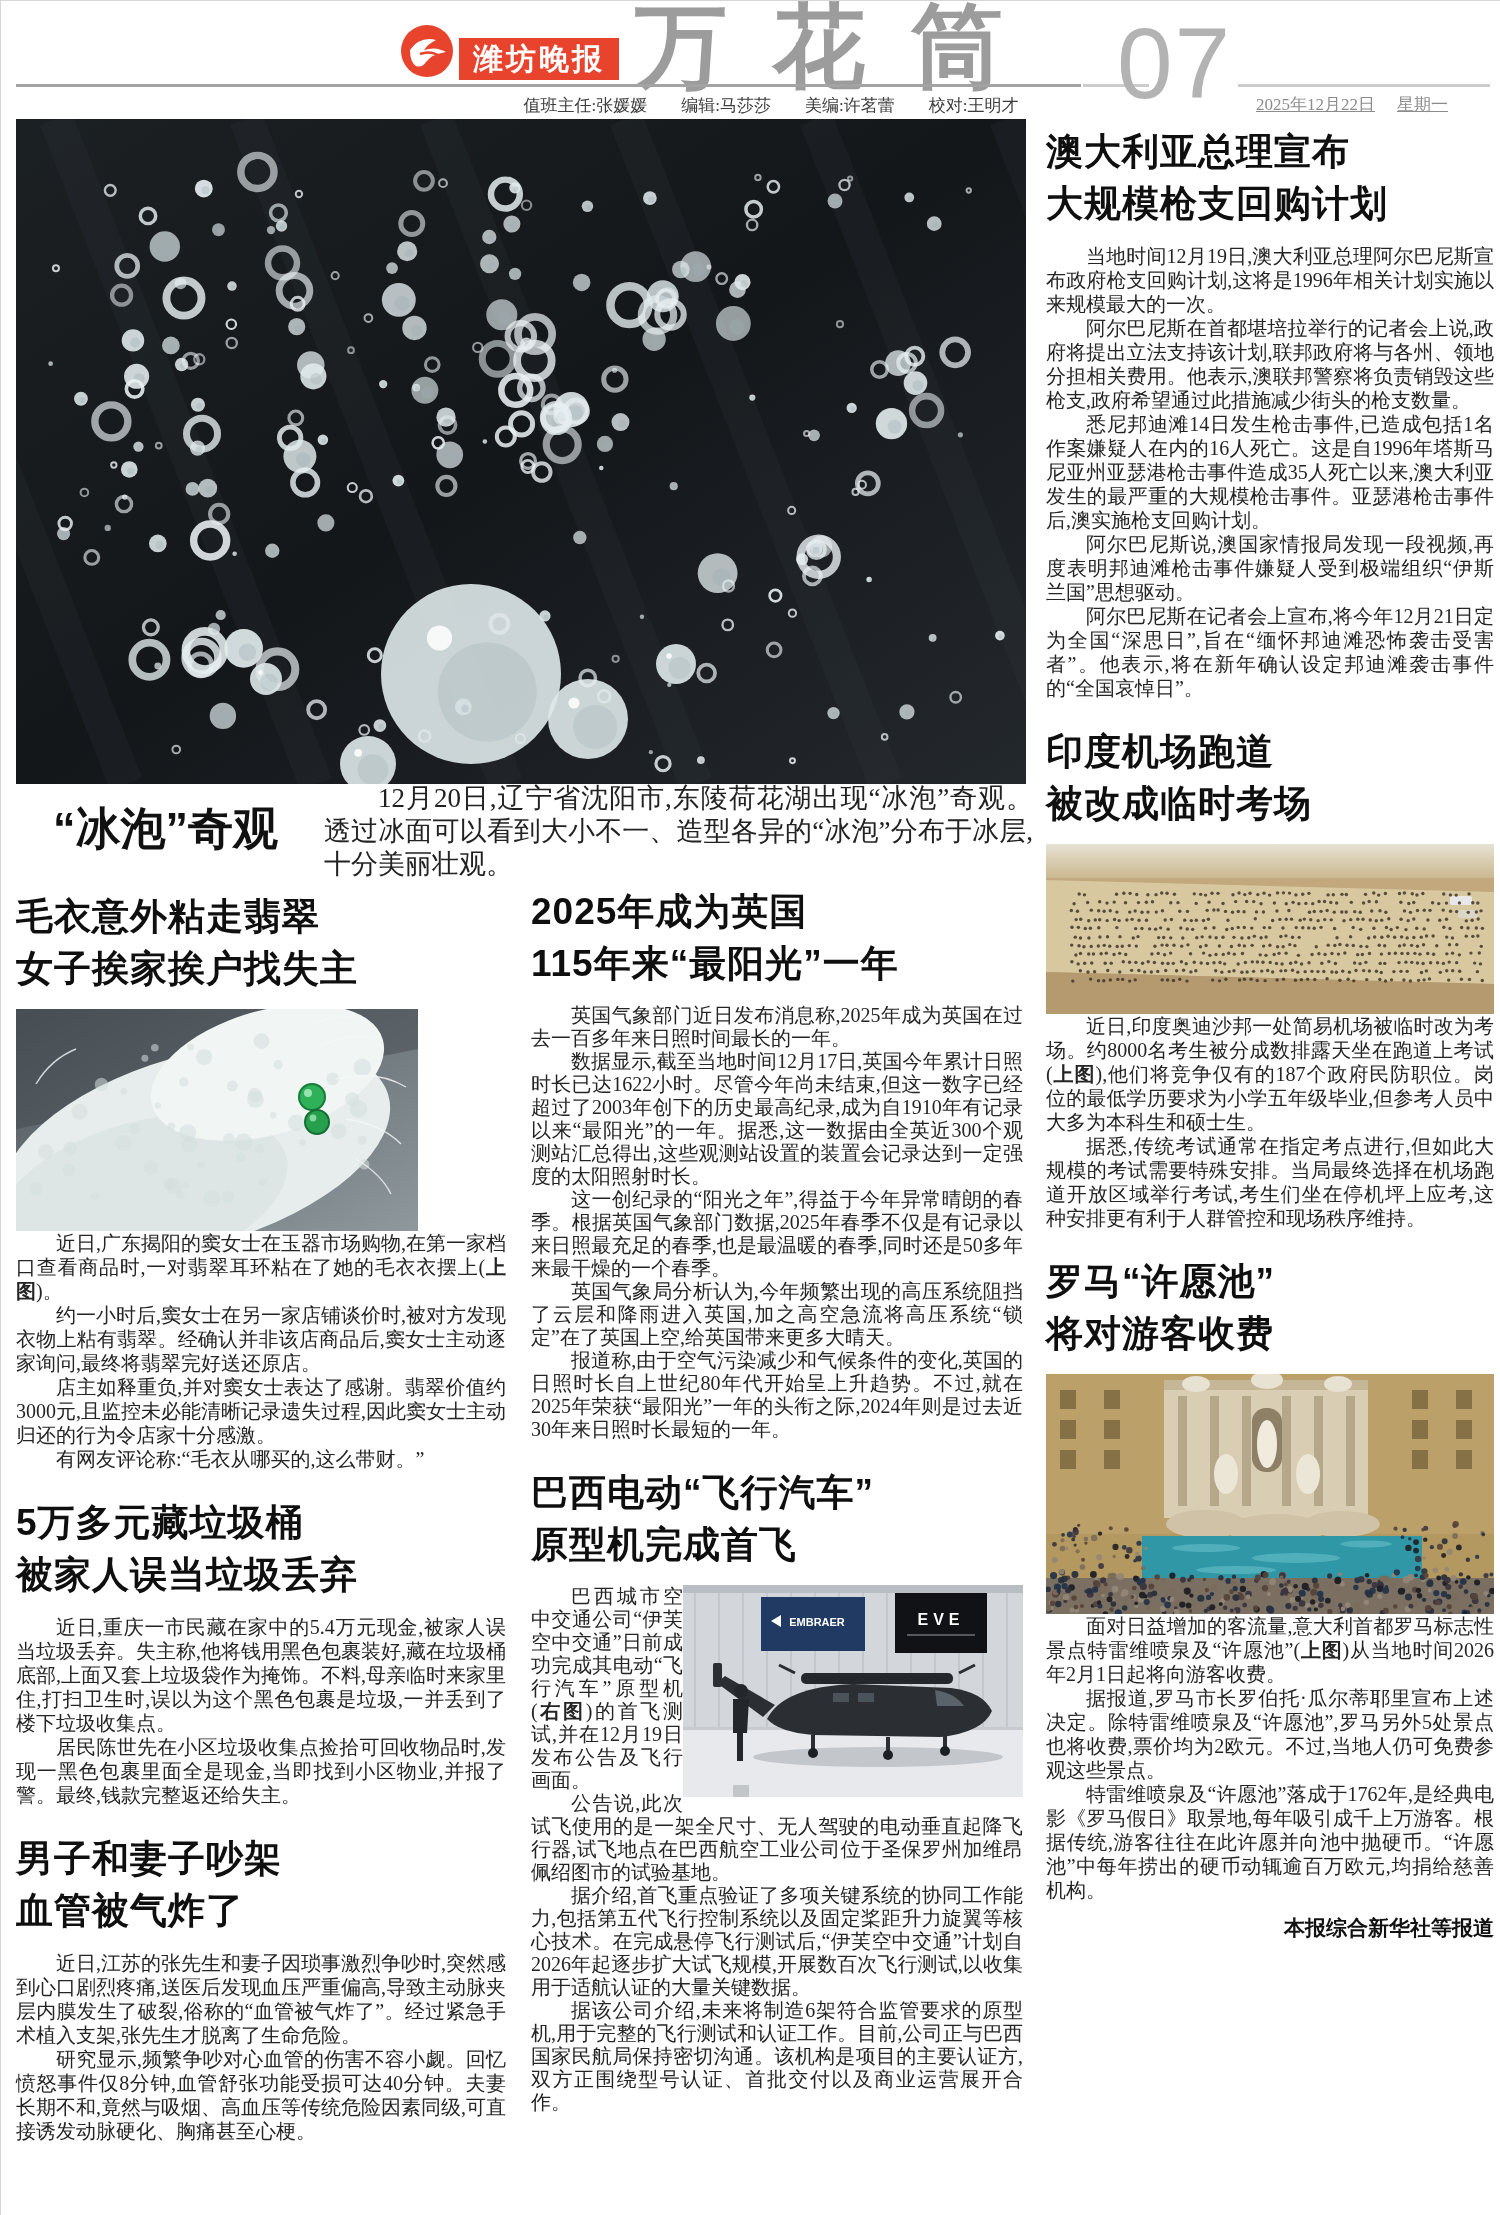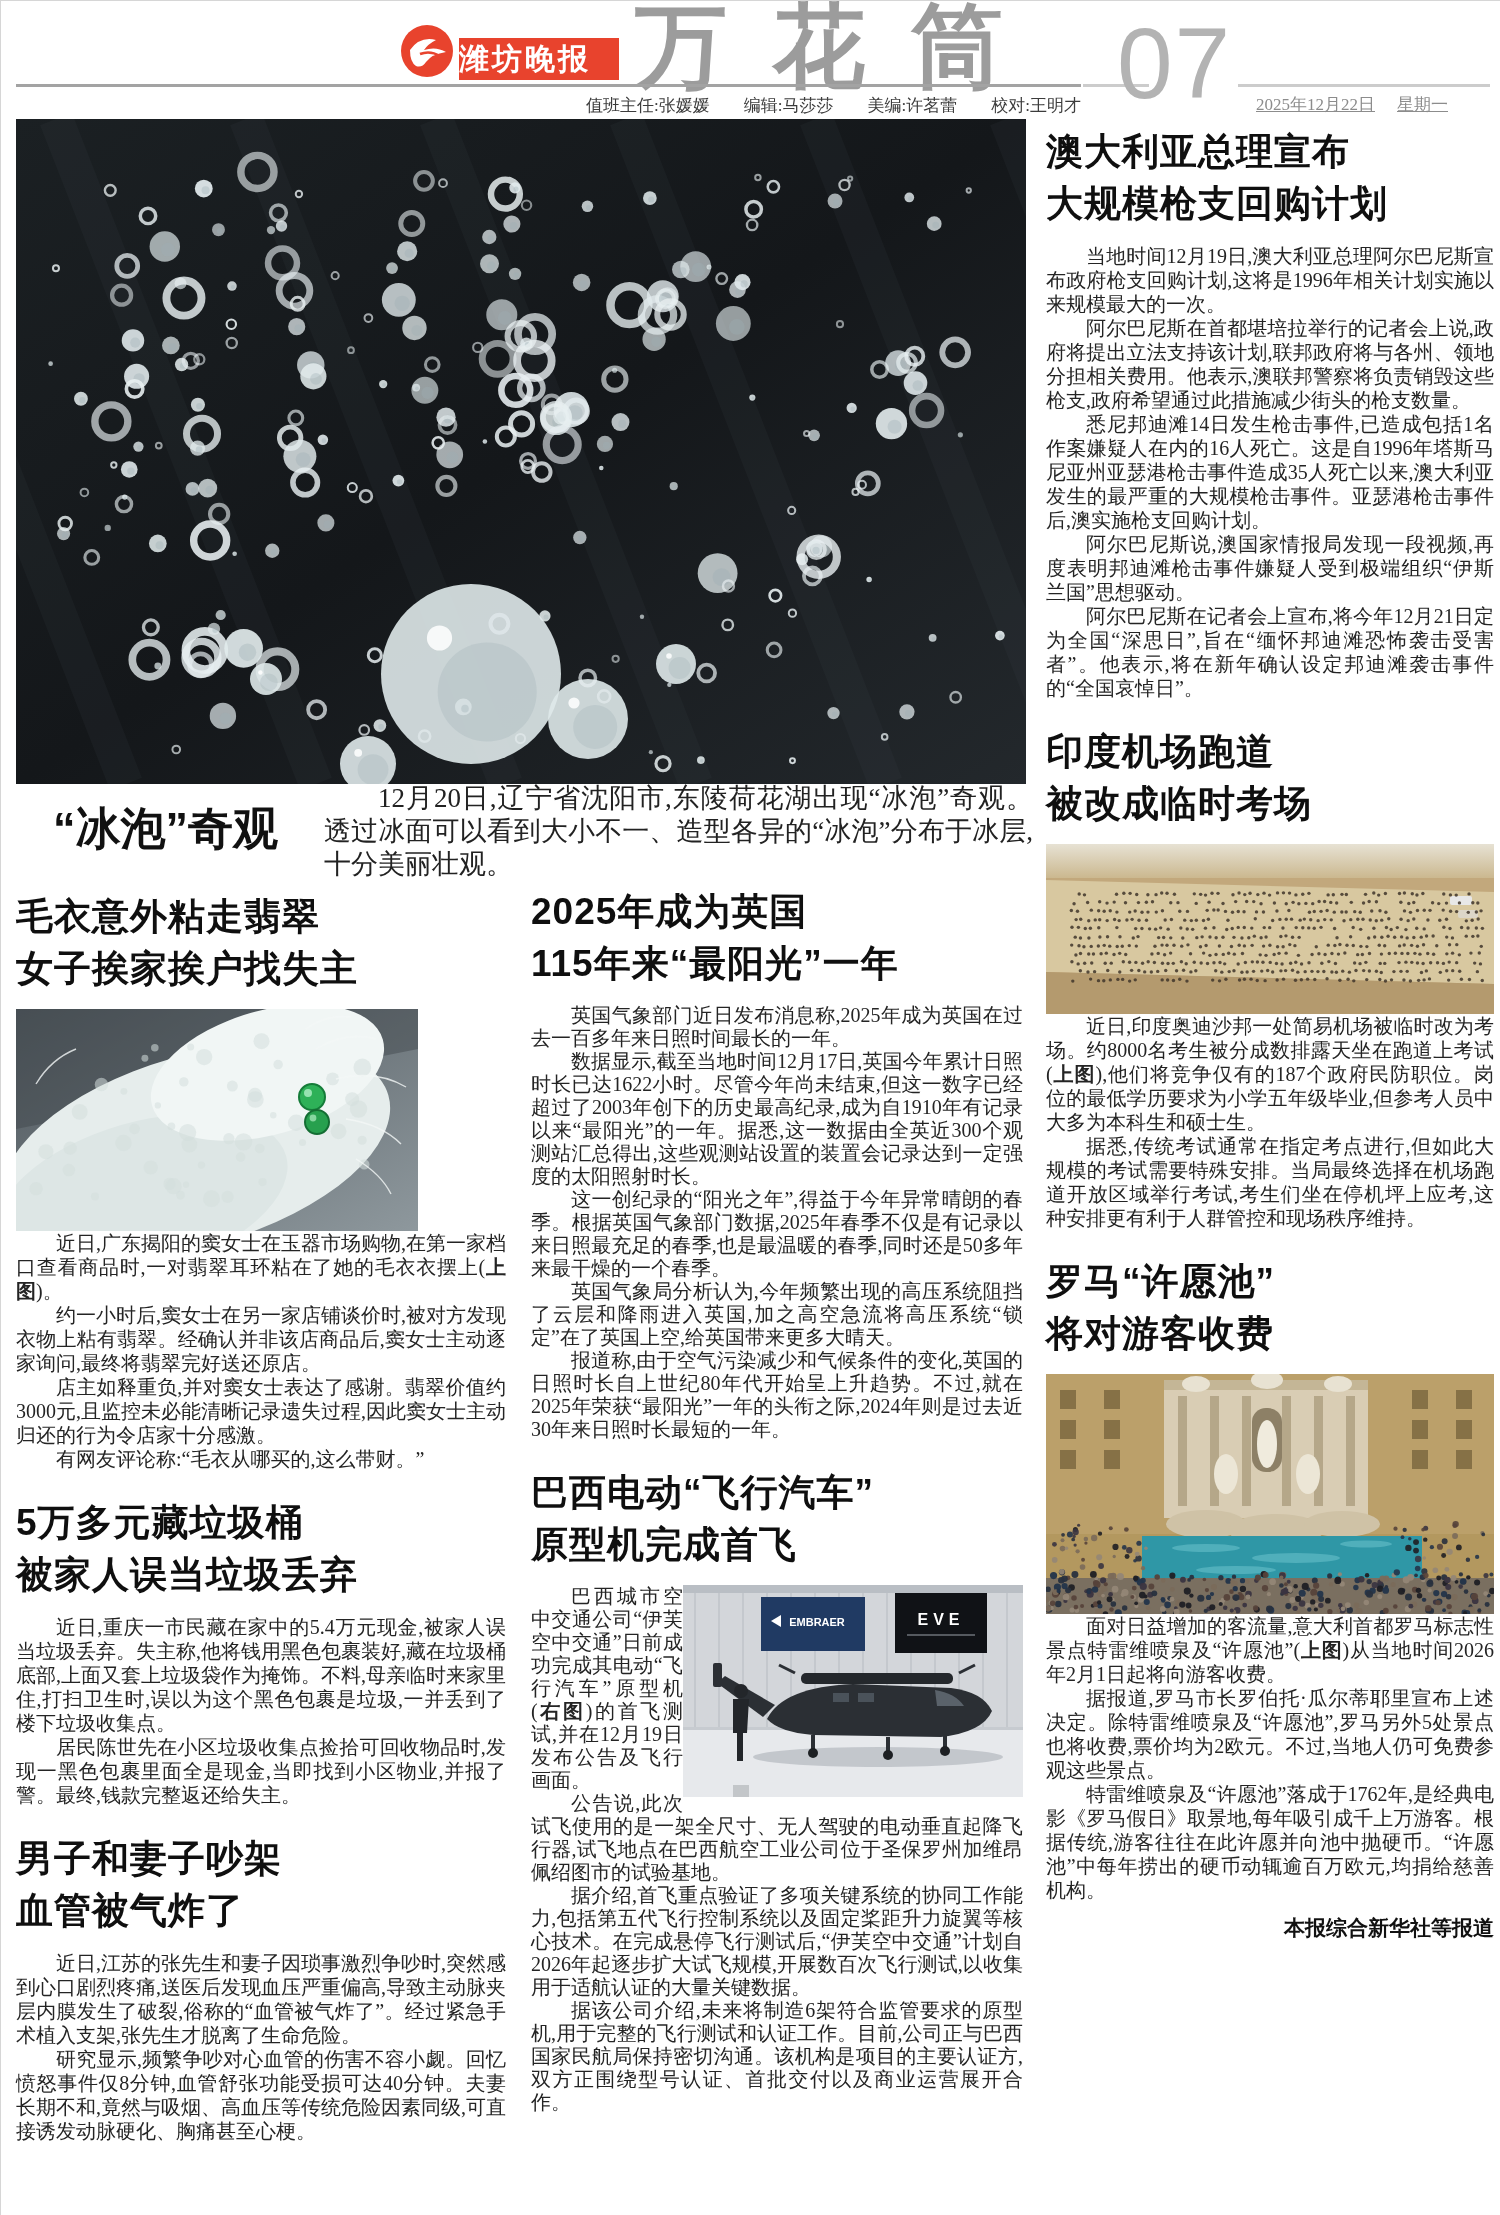--- a/index.html
+++ b/index.html
@@ -2,31 +2,31 @@
 <html><head>
 <meta charset="utf-8">
 <style>
   html,body{margin:0;padding:0;background:#ececec;}
   .page{position:relative;width:1500px;height:2215px;background:#ffffff;border:1px solid #d6d6d6;
         overflow:hidden;font-family:"Liberation Serif","DejaVu Serif",serif;color:#1f1f1f;}
   
   .logo-circle{position:absolute;left:399px;top:23px;width:54px;height:54px;}
   .logo-box{position:absolute;left:458px;top:37px;width:160px;height:42px;background:#e8432d;
             color:#fff;font-family:"Liberation Serif","DejaVu Serif",serif;font-weight:bold;
-            font-size:30px;line-height:42px;letter-spacing:3px;}
+            font-size:30px;line-height:42px;text-align:center;letter-spacing:3px;}
   .section-title{position:absolute;left:634px;top:-4px;font-family:"Liberation Serif","DejaVu Serif",serif;
             font-weight:bold;font-size:92px;line-height:100px;color:#9c9c9c;letter-spacing:46px;white-space:nowrap;}
   .mast-rule{position:absolute;left:15px;top:83px;width:1065px;height:3px;background:#a3a3a3;}
   .mast-rule2{position:absolute;left:1082px;top:83px;width:66px;height:3px;background:#cccccc;}
   .mast-rule3{position:absolute;left:1237px;top:83px;width:252px;height:3px;background:#cccccc;}
   .page-num{position:absolute;left:1116px;top:12px;font-family:"Liberation Sans","DejaVu Sans",sans-serif;
             font-weight:500;font-size:100px;line-height:100px;color:#b3b3b3;letter-spacing:2px;}
   .mast-date{position:absolute;left:1255px;top:92px;width:240px;font-family:"Liberation Serif","DejaVu Serif",serif;
             font-size:17px;color:#8c8c8c;display:flex;gap:22px;white-space:nowrap;text-decoration:underline;}
-  .staff{position:absolute;left:460px;top:93px;width:620px;text-align:right;
+  .staff{position:absolute;left:460px;top:93px;width:620px;text-align:center;
          font-size:17px;color:#3c3c3c;white-space:nowrap;}
   
   .lead-photo{position:absolute;left:15px;top:118px;width:1010px;height:665px;margin:0;background:#14171a;}
   .lead-caption{position:absolute;left:30px;top:790px;width:1010px;height:76px;display:flex;align-items:center;}
   .cap-title{flex:0 0 265px;padding-left:22px;font-family:"Liberation Sans","DejaVu Sans",sans-serif;
              font-weight:bold;font-size:45px;line-height:70px;color:#111;white-space:nowrap;}
   .cap-text{margin:4px 8px 0 6px;font-size:27px;line-height:33px;color:#222;text-indent:2em;
             text-align:justify;font-family:"Liberation Serif","DejaVu Serif",serif;}
   
   .col{position:absolute;}

